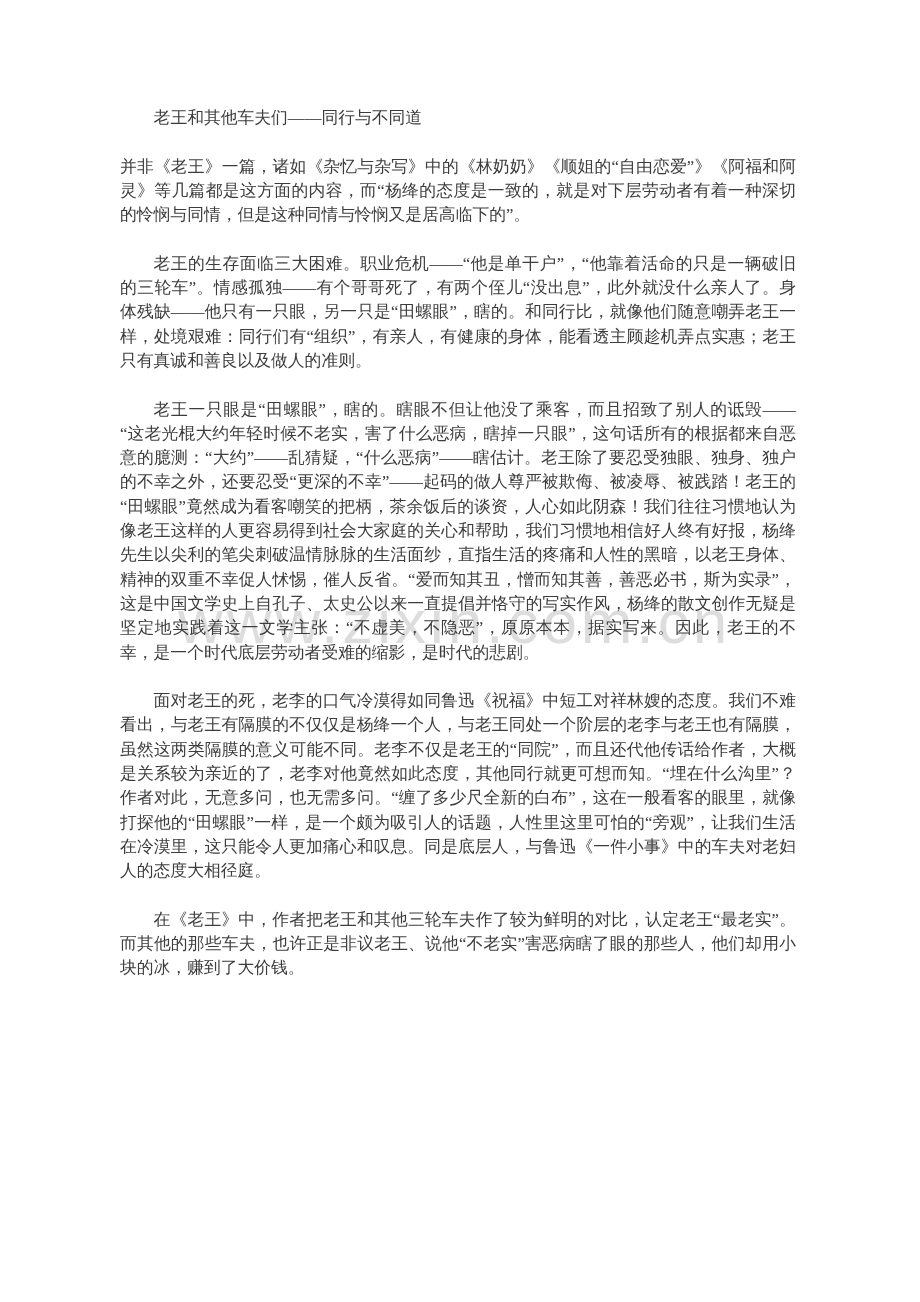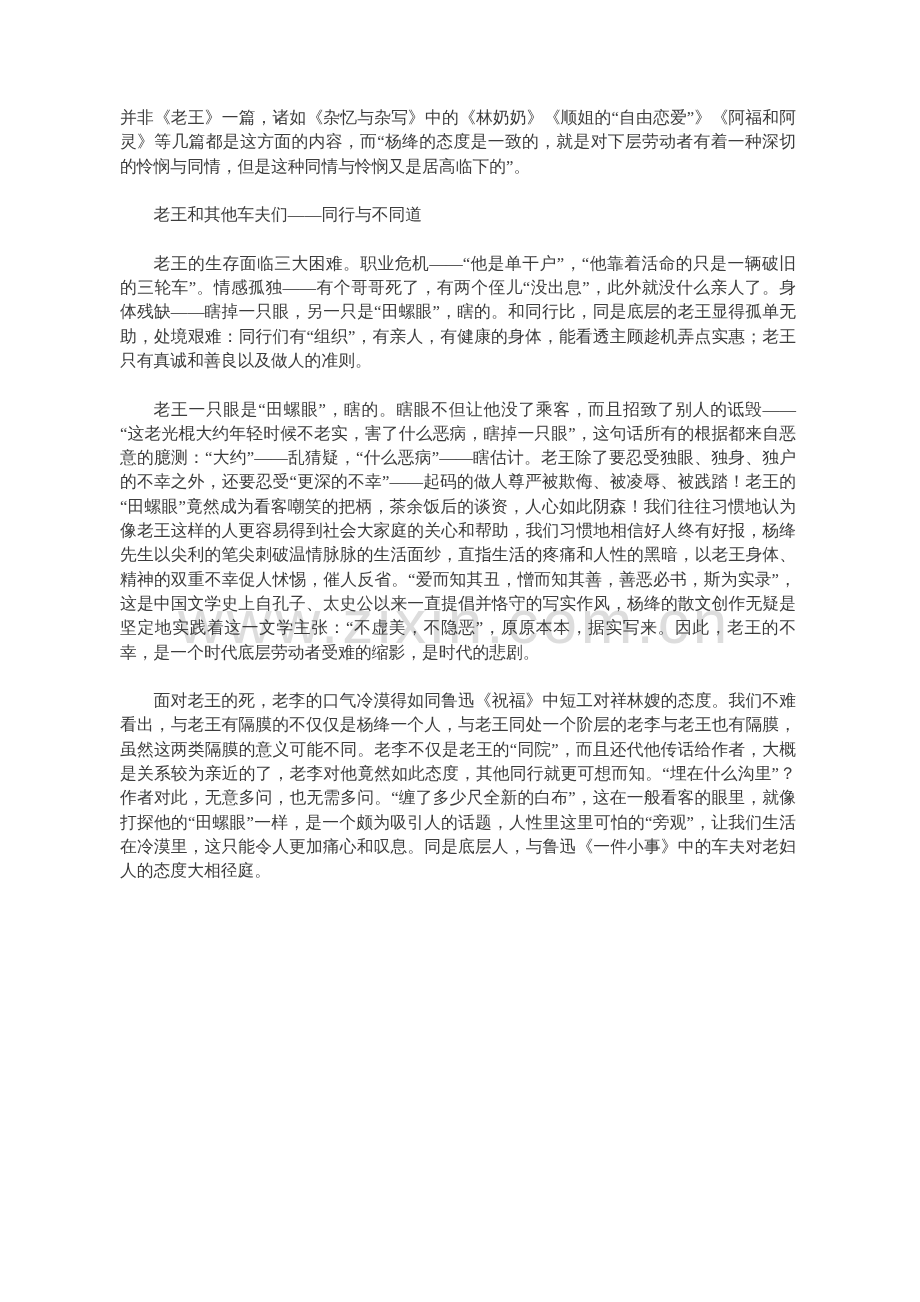--- a/index.html
+++ b/index.html
@@ -53,19 +53,20 @@
   .page .heading {
     font-weight: normal;
   }
 </style>
 </head>
 <body>
 
 <div class="canvas">
   <div class="watermark">www.zixin.com.cn</div>
   <main class="page" id="content">
+      <p class="block heading">老王和其他车夫们——同行与不同道</p>
       <p class="block para no-indent">并非《老王》一篇，诸如《杂忆与杂写》中的《林奶奶》《顺姐的“自由恋爱”》《阿福和阿灵》等几篇都是这方面的内容，而“杨绛的态度是一致的，就是对下层劳动者有着一种深切的怜悯与同情，但是这种同情与怜悯又是居高临下的”。</p>
-      <p class="block heading">老王和其他车夫们——同行与不同道</p>
-      <p class="block para">老王的生存面临三大困难。职业危机——“他是单干户”，“他靠着活命的只是一辆破旧的三轮车”。情感孤独——有个哥哥死了，有两个侄儿“没出息”，此外就没什么亲人了。身体残缺——瞎掉一只眼，另一只是“田螺眼”，瞎的。和同行比，同是底层的老王显得孤单无助，处境艰难：同行们有“组织”，有亲人，有健康的身体，能看透主顾趁机弄点实惠；老王只有真诚和善良以及做人的准则。</p>
+      <p class="block para">老王的生存面临三大困难。职业危机——“他是单干户”，“他靠着活命的只是一辆破旧的三轮车”。情感孤独——有个哥哥死了，有两个侄儿“没出息”，此外就没什么亲人了。身体残缺——他只有一只眼，另一只是“田螺眼”，瞎的。和同行比，就像他们随意嘲弄老王一样，处境艰难：同行们有“组织”，有亲人，有健康的身体，能看透主顾趁机弄点实惠；老王只有真诚和善良以及做人的准则。</p>
       <p class="block para">老王一只眼是“田螺眼”，瞎的。瞎眼不但让他没了乘客，而且招致了别人的诋毁——“这老光棍大约年轻时候不老实，害了什么恶病，瞎掉一只眼”，这句话所有的根据都来自恶意的臆测：“大约”——乱猜疑，“什么恶病”——瞎估计。老王除了要忍受独眼、独身、独户的不幸之外，还要忍受“更深的不幸”——起码的做人尊严被欺侮、被凌辱、被践踏！老王的“田螺眼”竟然成为看客嘲笑的把柄，茶余饭后的谈资，人心如此阴森！我们往往习惯地认为像老王这样的人更容易得到社会大家庭的关心和帮助，我们习惯地相信好人终有好报，杨绛先生以尖利的笔尖刺破温情脉脉的生活面纱，直指生活的疼痛和人性的黑暗，以老王身体、精神的双重不幸促人怵惕，催人反省。“爱而知其丑，憎而知其善，善恶必书，斯为实录”，这是中国文学史上自孔子、太史公以来一直提倡并恪守的写实作风，杨绛的散文创作无疑是坚定地实践着这一文学主张：“不虚美，不隐恶”，原原本本，据实写来。因此，老王的不幸，是一个时代底层劳动者受难的缩影，是时代的悲剧。</p>
       <p class="block para">面对老王的死，老李的口气冷漠得如同鲁迅《祝福》中短工对祥林嫂的态度。我们不难看出，与老王有隔膜的不仅仅是杨绛一个人，与老王同处一个阶层的老李与老王也有隔膜，虽然这两类隔膜的意义可能不同。老李不仅是老王的“同院”，而且还代他传话给作者，大概是关系较为亲近的了，老李对他竟然如此态度，其他同行就更可想而知。“埋在什么沟里”？作者对此，无意多问，也无需多问。“缠了多少尺全新的白布”，这在一般看客的眼里，就像打探他的“田螺眼”一样，是一个颇为吸引人的话题，人性里这里可怕的“旁观”，让我们生活在冷漠里，这只能令人更加痛心和叹息。同是底层人，与鲁迅《一件小事》中的车夫对老妇人的态度大相径庭。</p>
+      <p class="block para">在《老王》中，作者把老王和其他三轮车夫作了较为鲜明的对比，认定老王“最老实”。而其他的那些车夫，也许正是非议老王、说他“不老实”害恶病瞎了眼的那些人，他们却用小块的冰，赚到了大价钱。</p>
     </main>
 </div>
 
 </body></html>

